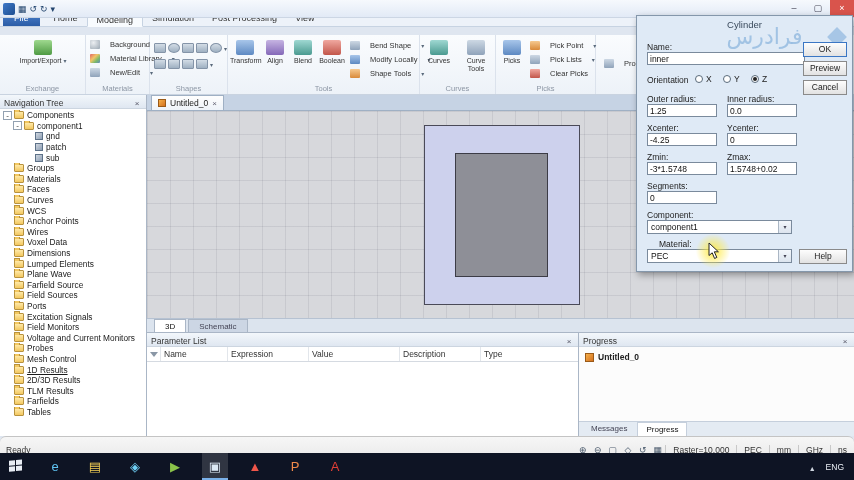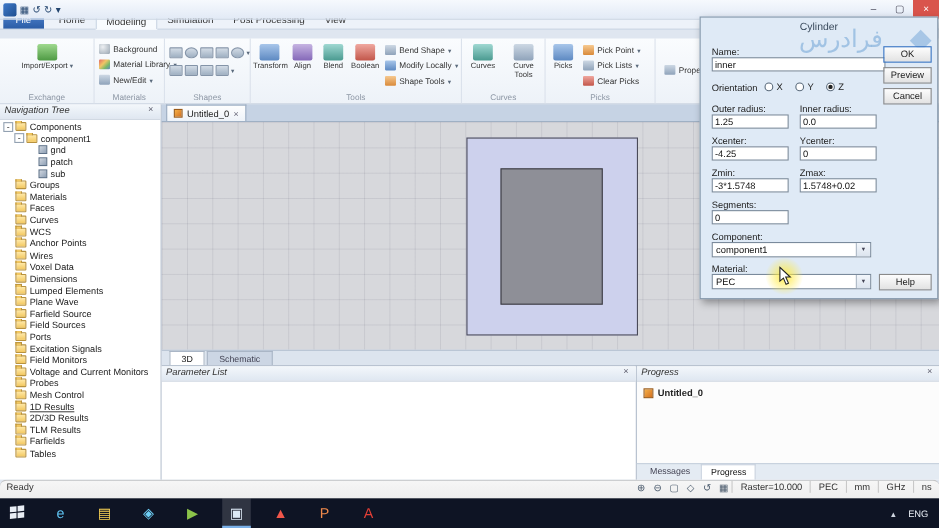--- a/index.html
+++ b/index.html
@@ -27,40 +27,40 @@
   .tab { font-size:9px; color:#333; padding:0 9px; height:16px; line-height:16px; }
   .tab.selected { background:#f8fbfe; border:1px solid #c7d3e2; border-bottom:1px solid #f8fbfe; margin-bottom:-1px; }
 
   
   .ribbon { position:absolute; top:35px; left:0; width:100%; height:60px;
             background:linear-gradient(#fafcfe,#edf2f8); border-bottom:1px solid #c9d3e0; }
   .rgroup { position:absolute; top:0; height:100%; border-right:1px solid #dbe2ec; }
   .rgroup-label { position:absolute; bottom:1px; left:0; width:100%; text-align:center; font-size:7.5px; color:#8c96a4; }
   .bigbtn { position:absolute; text-align:center; font-size:7px; color:#333; line-height:8px; }
   .bicon { margin:0 auto 2px; width:18px; height:15px; border-radius:2px; }
-  .smallbtn { position:absolute; display:flex; align-items:center; gap:3px; font-size:7.5px; color:#333; white-space:nowrap; }
+  .smallbtn { position:absolute; display:flex; align-items:center; gap:10px; font-size:7.5px; color:#333; white-space:nowrap; }
   .sicon { width:10px; height:9px; border-radius:1px; flex:none; }
   .dd { font-size:6px; color:#5a6a7c; }
   .c-green  { background:linear-gradient(#9fd98f,#4e9a43); }
   .c-gray   { background:radial-gradient(circle at 35% 30%,#eceff2,#9aa6b2); }
   .c-multi  { background:linear-gradient(135deg,#e06666,#f2c566 40%,#79b96a 70%,#6688c2); }
   .c-blue   { background:linear-gradient(#a8c6ea,#5d89c2); }
   .c-steel  { background:linear-gradient(#cdd8e4,#8fa3ba); }
   .c-teal   { background:linear-gradient(#9fd8d2,#4a9a90); }
   .c-red    { background:linear-gradient(#f0a8a0,#c2564a); }
   .c-purple { background:linear-gradient(#c6b4e2,#8468b8); }
   .c-orange { background:linear-gradient(#f6c990,#d98a3a); }
   .shapes-row { position:absolute; left:4px; display:flex; gap:2px; align-items:center; }
   .shape-ico { width:12px; height:10px; background:linear-gradient(#d3dce6,#9fb0c2); border:1px solid #8494a8; border-radius:1px; }
 
   
   .navtree { position:absolute; left:0; top:95px; width:147px; height:341px; background:#fff;
              border-right:1px solid #aab6c6; overflow:hidden; }
   .panel-header { height:14px; background:linear-gradient(#f3f7fb,#dfe7f1); border-bottom:1px solid #ccd5e0;
-                  display:flex; align-items:flex-start; font-size:8.5px; color:#333; padding:0 4px;font-style:italic; }
+                  display:flex; align-items:flex-end; font-size:8.5px; color:#333; padding:0 4px; }
   .panel-close { margin-left:auto; font-size:8px; color:#556; width:10px; text-align:center; }
   .tree-list { padding-top:1px; }
   .tree-item { height:10.6px; display:flex; align-items:center; font-size:8.3px; color:#1a1a1a;
                white-space:nowrap; overflow:hidden; }
   .expander { width:9px; height:9px; border:1px solid #93a1b1; background:#fff; font-size:8px; line-height:7px;
               text-align:center; color:#333; margin-right:2px; flex:none; }
   .expander-sp { width:11px; flex:none; }
   .tree-folder { width:10px; height:8px; background:linear-gradient(#ffe9a8,#f3c860); border:1px solid #b8923e;
                  border-radius:1px; position:relative; flex:none; margin-right:3px; }
   .tree-folder::before { content:""; position:absolute; top:-3px; left:-1px; width:4px; height:2px;
@@ -106,21 +106,21 @@
   .progress-item { display:flex; align-items:center; gap:4px; font-size:8.5px; font-weight:bold; color:#222; }
   .progress-cube { width:9px; height:9px; background:linear-gradient(135deg,#f5b04a,#d4711f); border:1px solid #9a5a18; }
   .progress-tabs { height:15px; display:flex; align-items:flex-end; background:#e4ebf3; border-top:1px solid #c5cfdc;
                    padding-left:4px; gap:2px; }
   .ptab { height:14px; line-height:14px; padding:0 8px; font-size:8px; color:#445; }
   .ptab.selected { background:#fff; border:1px solid #c5cfdc; border-bottom:none; color:#111; }
 
   
   .statusbar { position:absolute; left:0; top:436px; width:100%; height:27px;
                background:linear-gradient(#f6f6f6,#e8e8e8); border-top:1px solid #c4c4c4;
-               display:flex; align-items:flex-start; font-size:8.5px; color:#333;border-radius:6px; }
+               display:flex; align-items:center; font-size:8.5px; color:#333;border-radius:6px; }
   .ready { padding-left:6px; }
   .status-right { margin-left:auto; display:flex; align-items:center; }
   .sico { width:15px; text-align:center; font-size:9px; color:#4a5a6c; }
   .raster, .sitem { padding:0 7px; border-left:1px solid #c8c8c8; height:11px; line-height:11px; }
 
   
   .taskbar { position:absolute; left:0; top:453px; width:100%; height:27px; background:#0e1424;
              display:flex; align-items:center; z-index:15; }
   .start { width:32px; height:100%; display:flex; align-items:center; justify-content:center; }
   .start-flag { width:15px; height:13px; display:grid; grid-template-columns:6px 6px; grid-template-rows:5px 5px;
@@ -485,20 +485,30 @@
   <div class="viewtabs">
     <div class="vtab selected">3D</div>
     <div class="vtab">Schematic</div>
   </div>
 
   <div class="paramlist">
     <div class="panel-header">
       <span>Parameter List</span>
       <span class="panel-close">×</span>
     </div>
+    <div class="param-cols">
+      <div class="funnel-cell">
+        <span class="funnel"></span>
+      </div>
+    <div class="pcol">Name</div>
+        <div class="pcol">Expression</div>
+        <div class="pcol">Value</div>
+        <div class="pcol">Description</div>
+        <div class="pcol">Type</div>
+      </div>
   </div>
 
   <div class="progresspanel">
     <div class="panel-header">
       <span>Progress</span>
       <span class="panel-close">×</span>
     </div>
     <div class="progress-body">
       <div class="progress-item">
         <span class="progress-cube"></span>
@@ -615,21 +625,21 @@
 
     <div class="dlg-label" style="left:10px;top:165px;">Segments:</div>
     <input class="dlg-input" style="left: 10px; top: 175px; width: 70px;" value="0">
 
     <div class="dlg-label" style="left:10px;top:194px;">Component:</div>
     <div class="dlg-select" style="left:10px;top:204px;width:145px;">
       <span>component1</span>
       <span class="ddbox">▾</span>
     </div>
 
-    <div class="dlg-label" style="left:10px;top:223px;">Material:</div>
+    <div class="dlg-label" style="left:22px;top:223px;">Material:</div>
     <div class="dlg-select" style="left:10px;top:233px;width:145px;">
       <span>PEC</span>
       <span class="ddbox">▾</span>
     </div>
     <div class="dlg-btn" style="left:162px;top:233px;width:48px;">Help</div>
   </div>
 
   <div class="cursor-glow"></div>
   <svg class="cursor" width="12" height="18" viewBox="0 0 12 18">
     <polygon points="1,1 1,13.5 4.2,10.8 6.6,16.5 8.8,15.4 6.3,9.8 10.4,9.8" fill="#ffffff" stroke="#222" stroke-width="1"></polygon>

